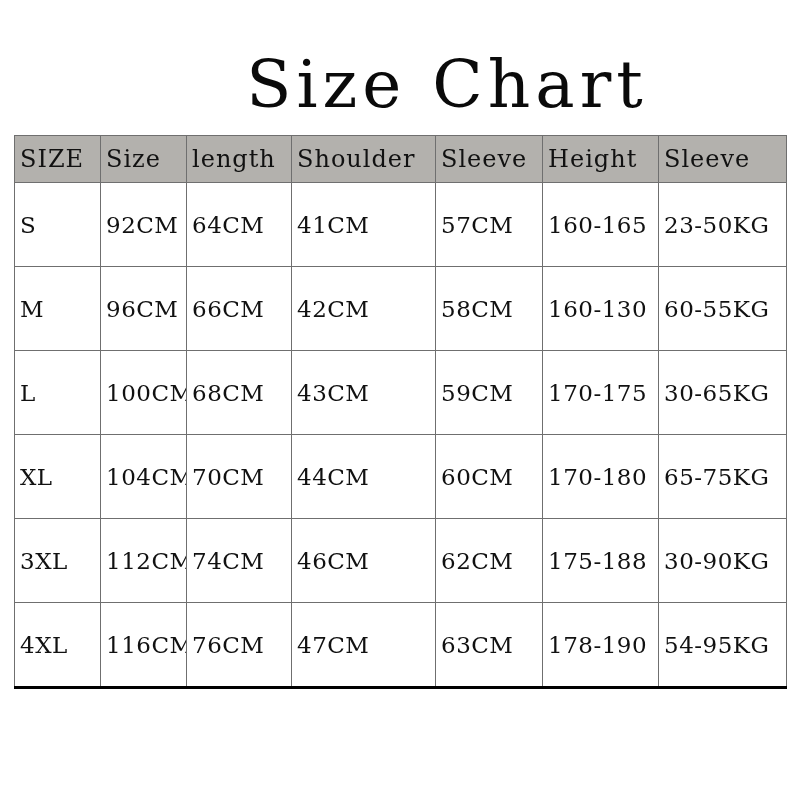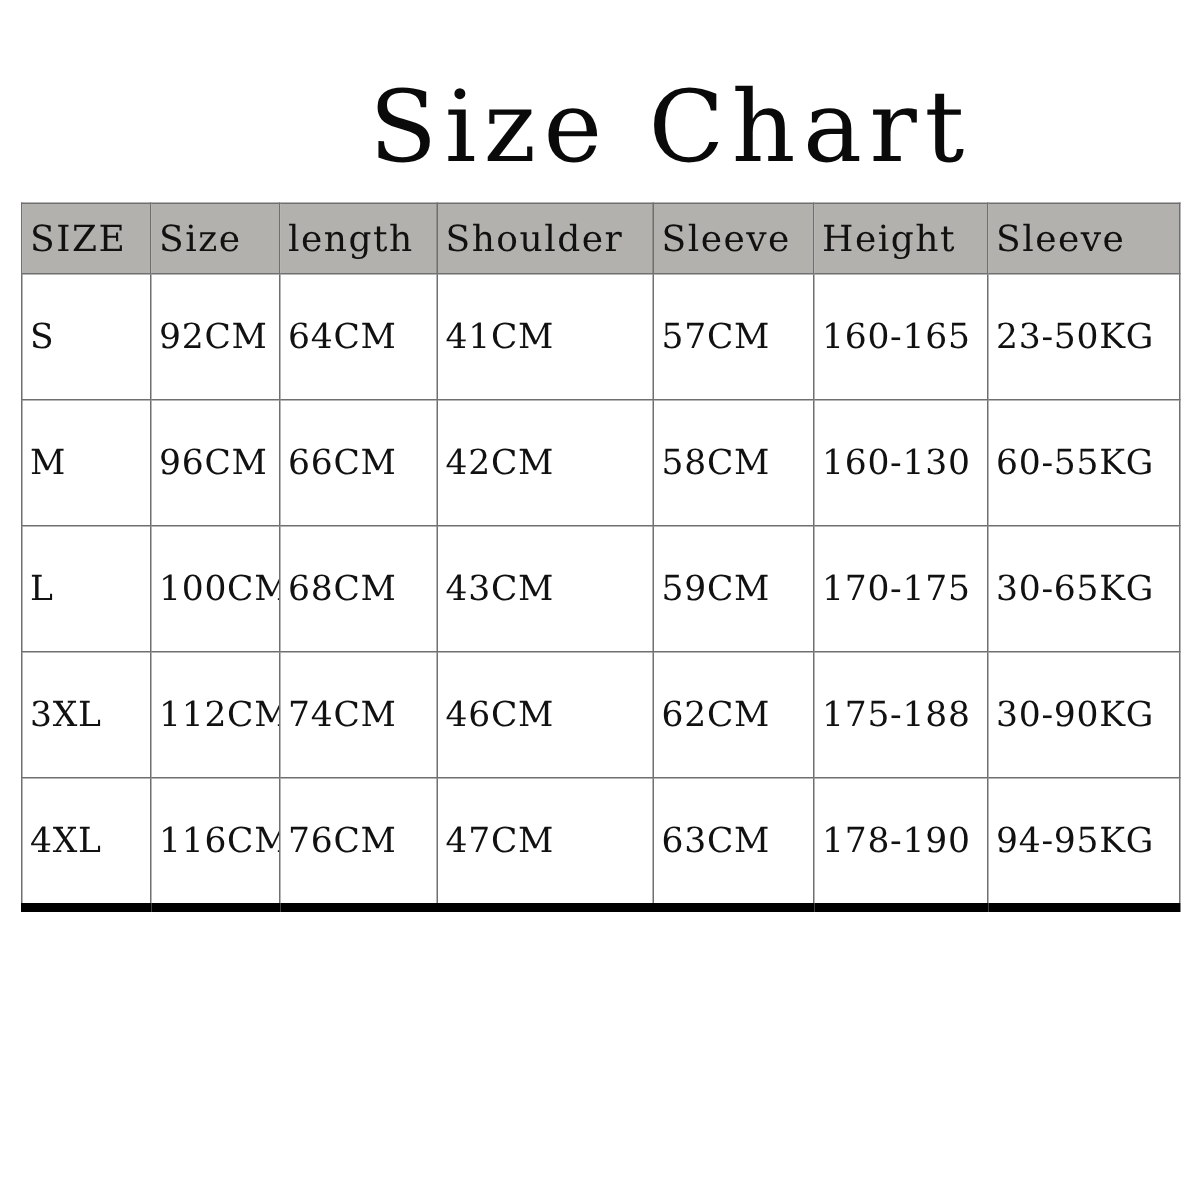--- a/index.html
+++ b/index.html
@@ -71,21 +71,21 @@
     font-weight: 400;
     letter-spacing: 1px;
     font-size: 24px;
   }
   table.size-chart tbody td {
     height: 83px;
     background: #ffffff;
     letter-spacing: 0.5px;
   }
   table.size-chart tbody tr.last td {
-    border-bottom: 6px solid #000000;
+    border-bottom: 3px solid #000000;
   }
 </style>
 </head>
 <body>
 
 <div class="page">
 
   <div class="title">Size Chart</div>
 
   <div class="table-wrap">
@@ -132,34 +132,43 @@
         <tr>
           <td>L</td>
           <td>100CM</td>
           <td>68CM</td>
           <td>43CM</td>
           <td>59CM</td>
           <td>170-175</td>
           <td>30-65KG</td>
         </tr>
         <tr>
+          <td>XL</td>
+          <td>104CM</td>
+          <td>70CM</td>
+          <td>44CM</td>
+          <td>60CM</td>
+          <td>170-180</td>
+          <td>65-75KG</td>
+        </tr>
+        <tr>
           <td>3XL</td>
           <td>112CM</td>
           <td>74CM</td>
           <td>46CM</td>
           <td>62CM</td>
           <td>175-188</td>
           <td>30-90KG</td>
         </tr>
         <tr class="last">
           <td>4XL</td>
           <td>116CM</td>
           <td>76CM</td>
           <td>47CM</td>
           <td>63CM</td>
           <td>178-190</td>
-          <td>94-95KG</td>
+          <td>54-95KG</td>
         </tr>
       </tbody>
     </table>
   </div>
 
 </div>
 
 </body></html>

